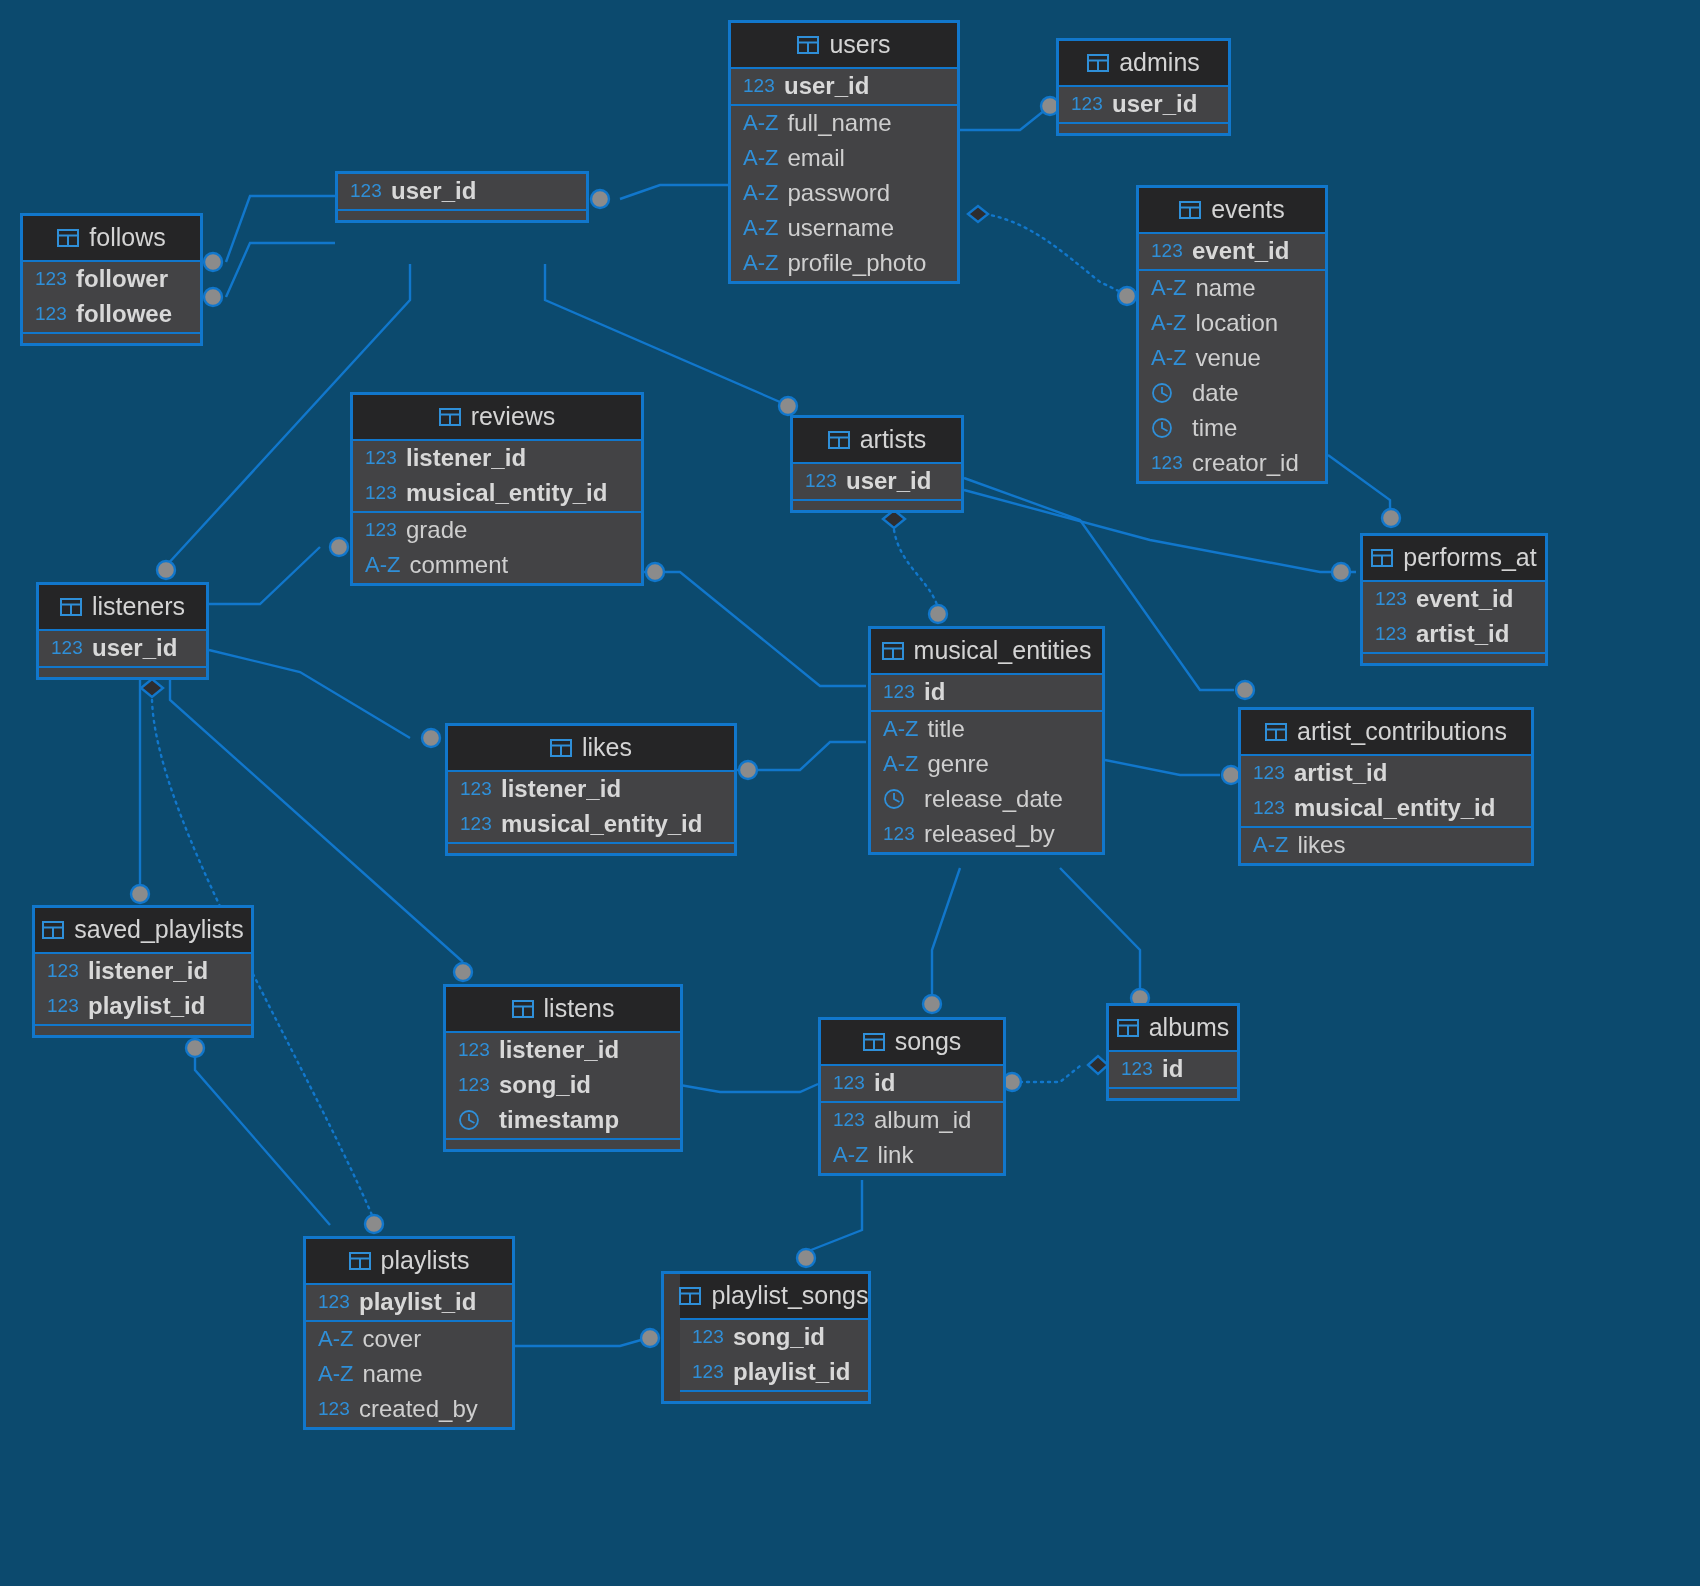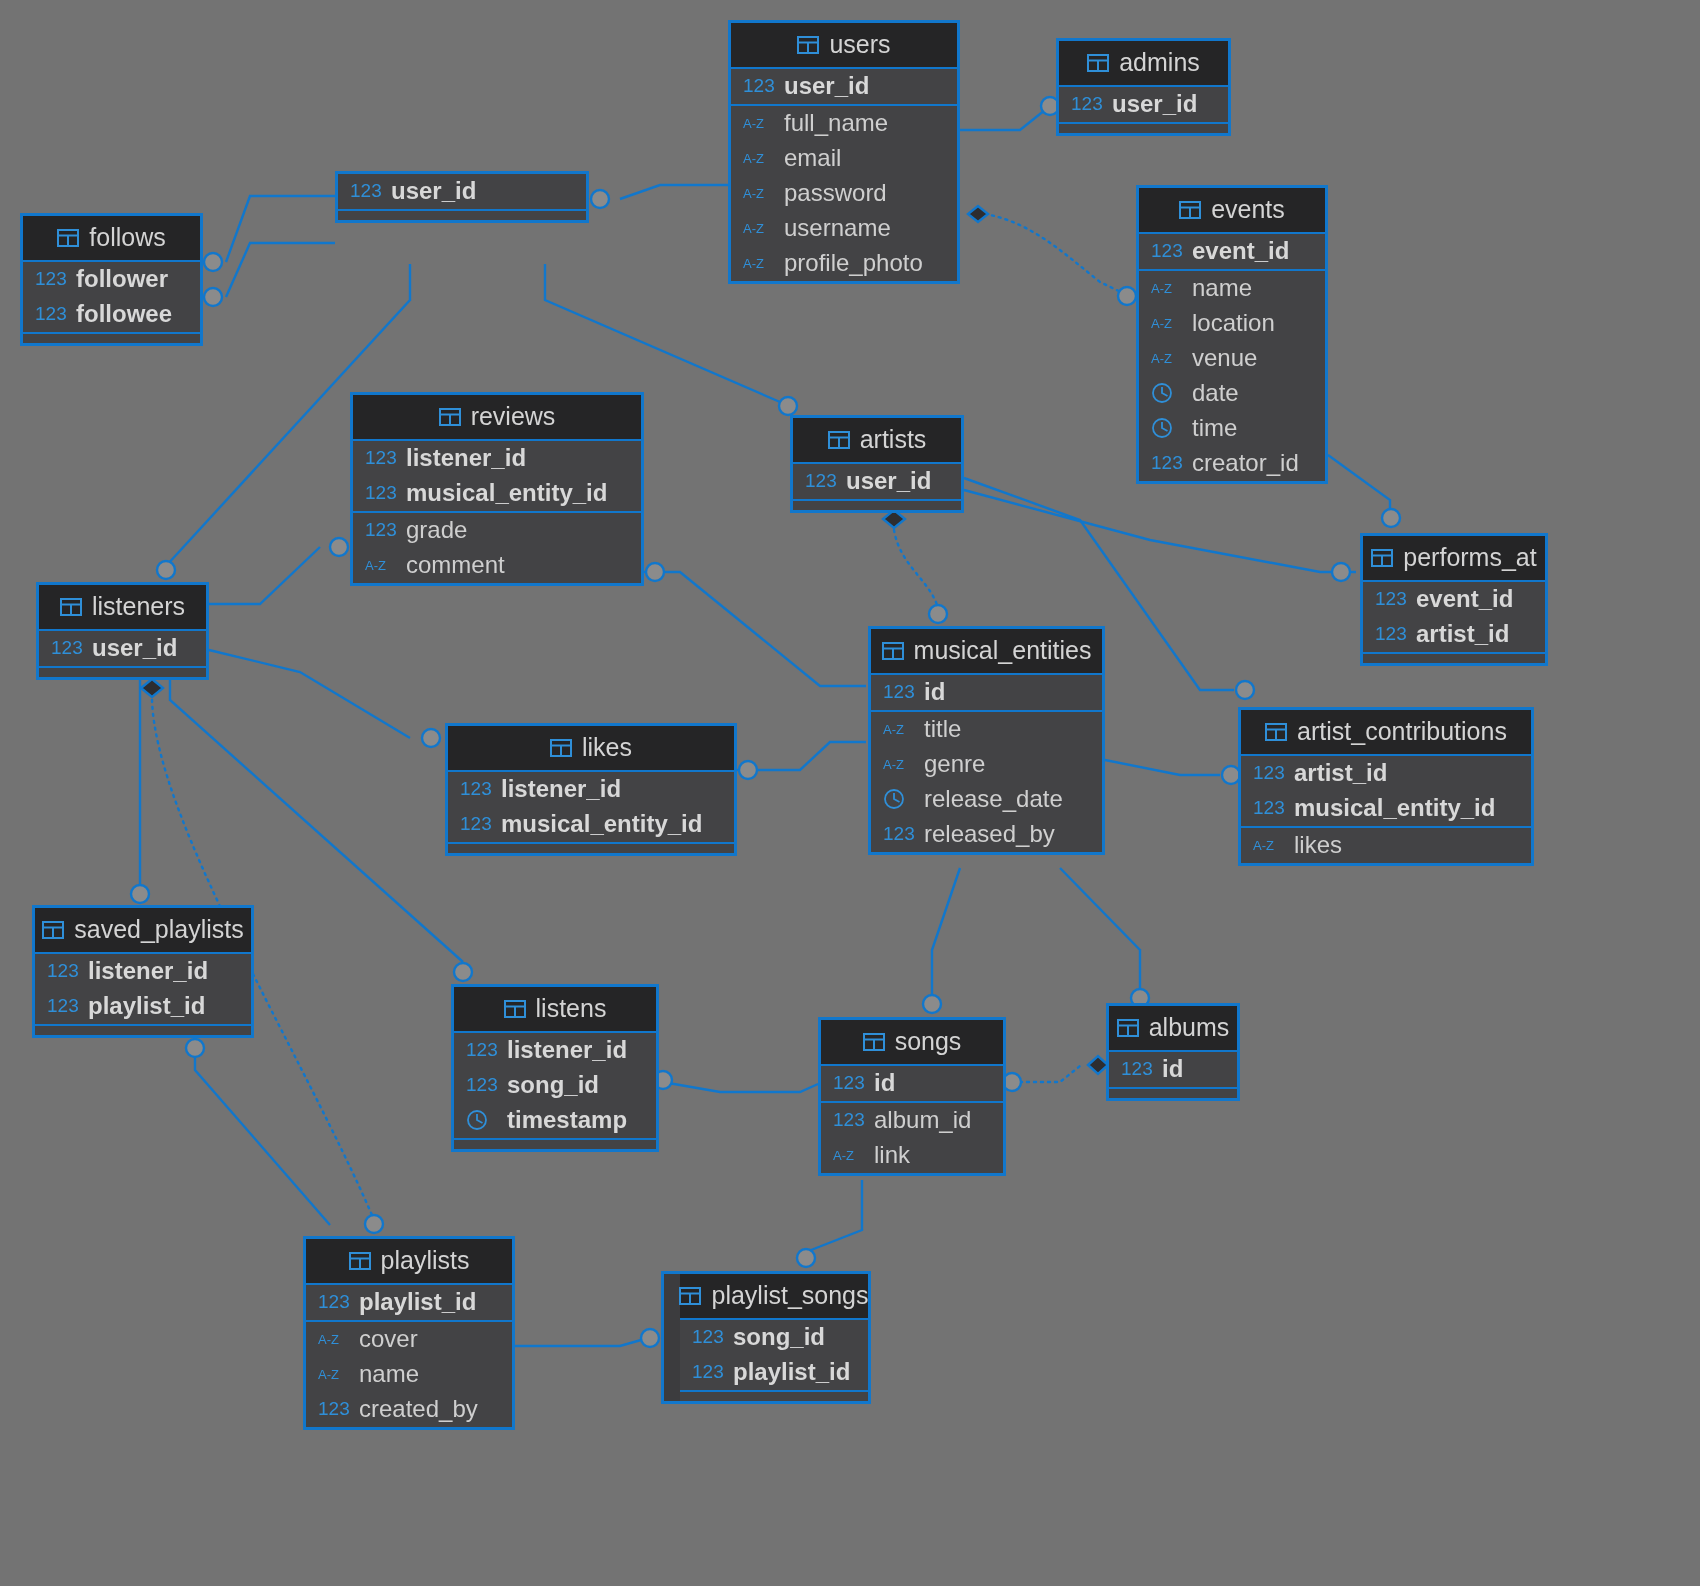--- a/index.html
+++ b/index.html
@@ -1,19 +1,19 @@
 <!DOCTYPE html>
 <html><head>
 <meta charset="utf-8">
 <style>
   html,body{margin:0;padding:0;background:#2d2d30;}
   #canvas{
     position:relative;
     width:1700px;height:1586px;
-    background:#737373;
+    background:#0c4a6e;
     font-family:"Liberation Sans", sans-serif;
     overflow:hidden;
   }
   svg.links{position:absolute;left:0;top:0;width:1700px;height:1586px;pointer-events:none;}
   .edge{fill:none;stroke:#1177cc;stroke-width:2.4;}
   .edge-dot{fill:none;stroke:#1177cc;stroke-width:2.4;stroke-dasharray:2 5;stroke-linecap:round;}
   .knob{fill:#8b8b8b;stroke:#1177cc;stroke-width:2.4;}
   .dia{fill:#2d2d30;stroke:#1177cc;stroke-width:2.4;}
 
   .tbl{
@@ -52,21 +52,21 @@
     color:#2f8fd8;
     font-size:17px;
     font-weight:normal;
     letter-spacing:0px;
     min-width:32px;
     display:inline-flex;
     align-items:center;
     justify-content:flex-start;
   }
   .ico.num{font-size:19px;color:#2f8fd8;}
-  .ico.az{font-size:13px;color:#2f8fd8;}
+  .ico.az{font-size:22px;color:#2f8fd8;}
   .ico svg{display:block;}
   .tblico svg{display:block;}
   .emptysect{height:9px;background:#434345;border-top:2.5px solid #1177cc;}
 </style>
 </head>
 <body>
 
 <div id="canvas">
 
   <svg class="links" viewBox="0 0 1700 1586">
@@ -500,21 +500,21 @@
             <span class="ico num">123</span>
             <span class="nm">listener_id</span>
           </div>
           <div class="row pk">
             <span class="ico num">123</span>
             <span class="nm">playlist_id</span>
           </div>
         </div>
         <div class="emptysect"></div>
       </div>
-      <div class="tbl" style="left: 443px; top: 984px; width: 208px; margin-left: 8px;">
+      <div class="tbl" style="left: 443px; top: 984px; width: 240px;">
         <div class="tbl-title">
           <span class="tblico">
             <svg width="22" height="18" viewBox="0 0 22 18">
               <rect x="1" y="1" width="20" height="16" fill="none" stroke="#2f8fd8" stroke-width="2"></rect>
               <line x1="1" y1="6.5" x2="21" y2="6.5" stroke="#2f8fd8" stroke-width="2"></line>
               <line x1="11" y1="6.5" x2="11" y2="17" stroke="#2f8fd8" stroke-width="2"></line>
             </svg>
           </span>
           <span>listens</span>
         </div>

